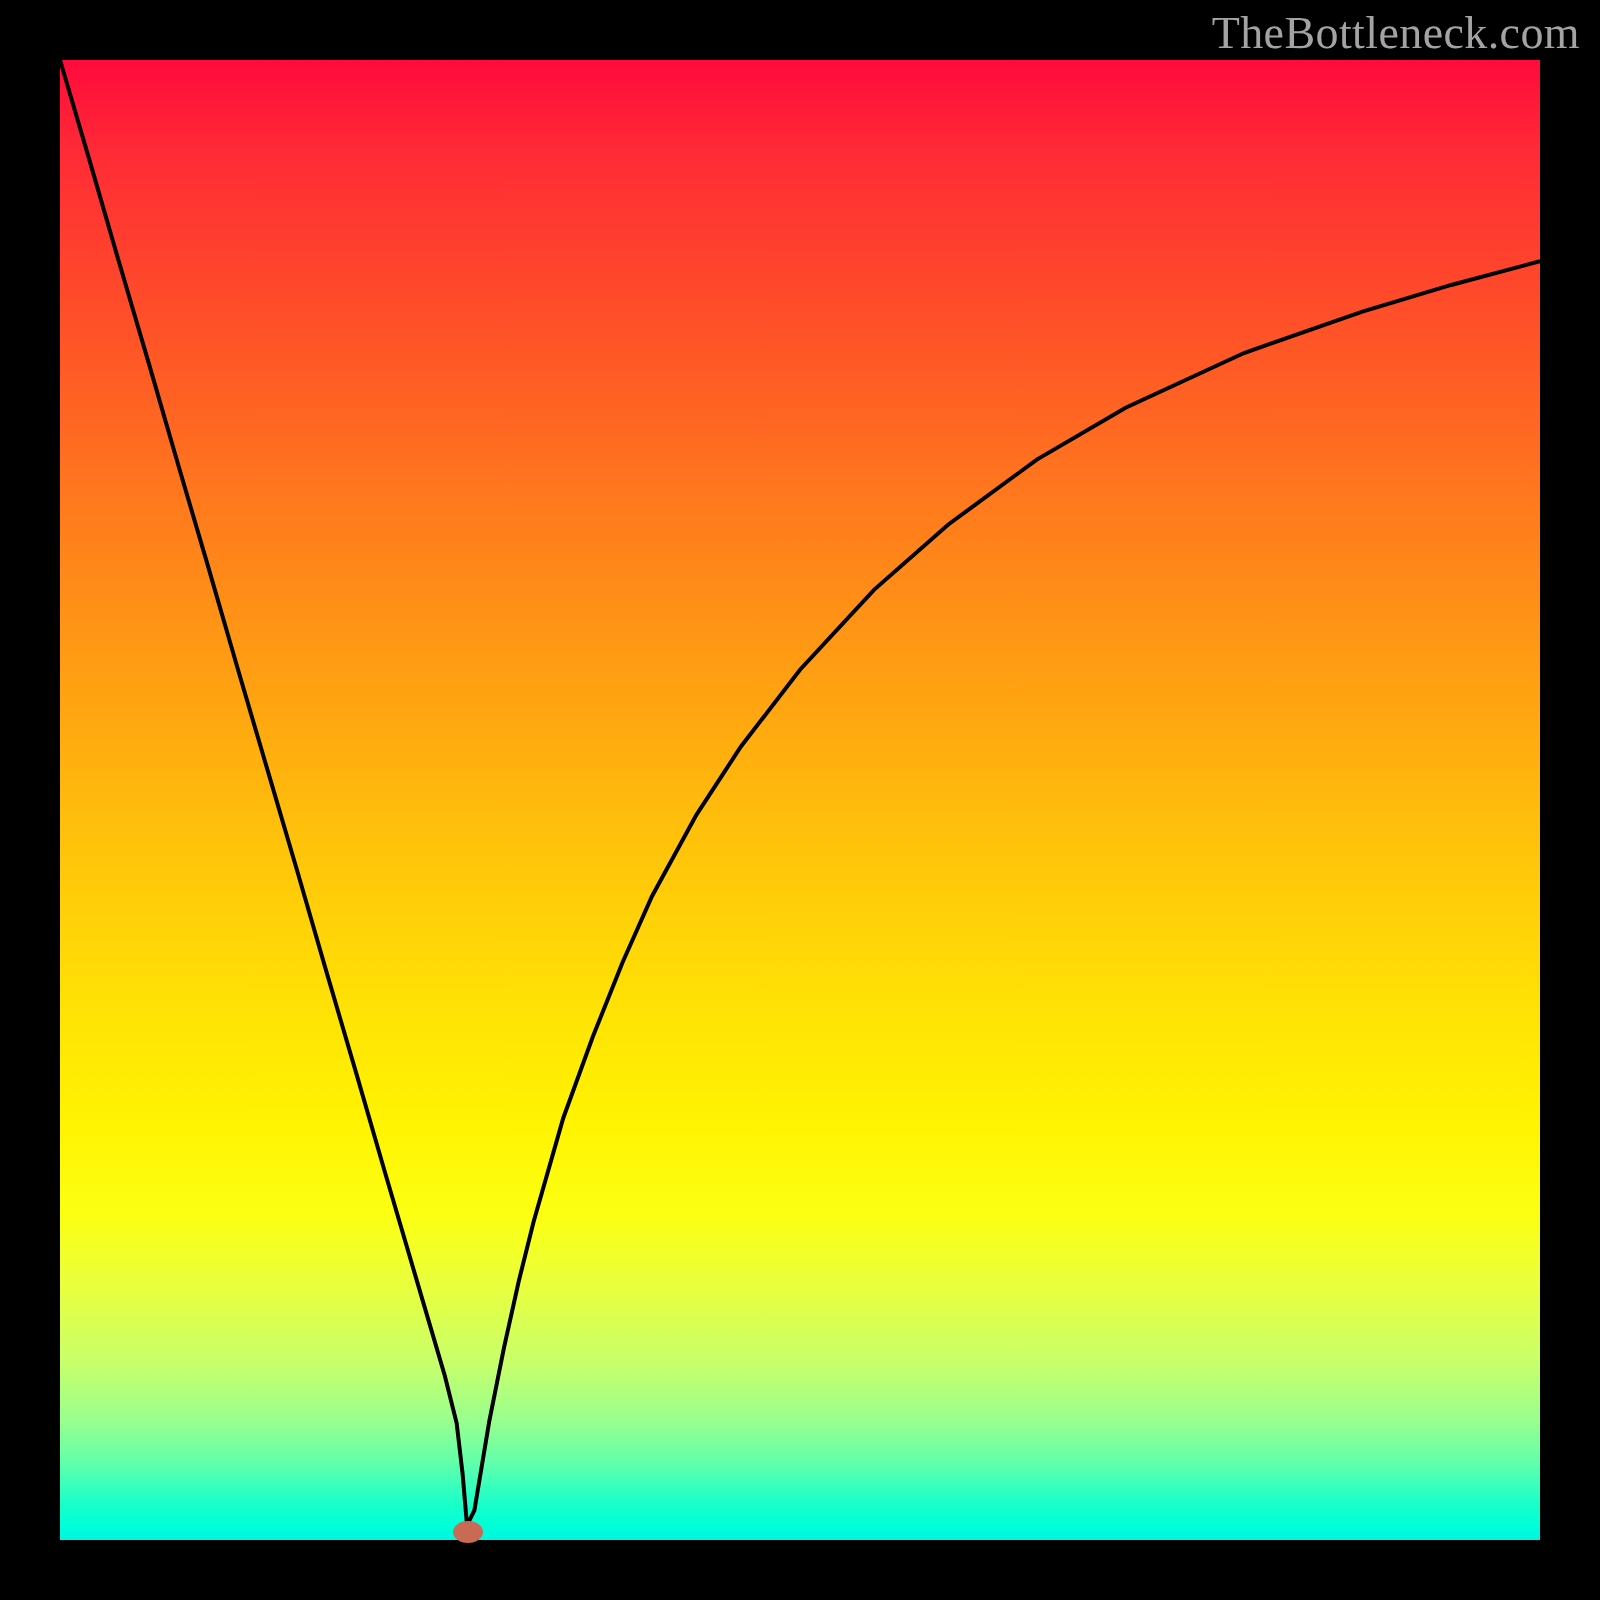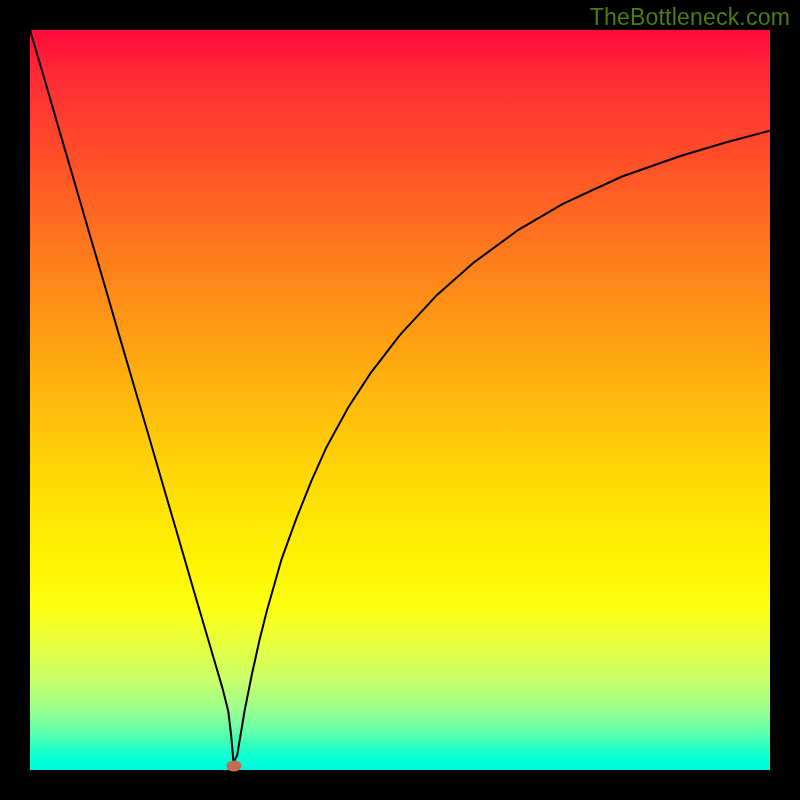--- a/index.html
+++ b/index.html
@@ -39,25 +39,25 @@
       #5cffad 95%,
       #1affc9 97.5%,
       #00ffd8 99%,
       #00f6df 100%
     );
   }
   .watermark {
     position: absolute;
     top: 4px;
     right: 10px;
-    color: #4d7c0f;
+    color: #a3a3a3;
     font-size: 23px;
     font-weight: 500;
     letter-spacing: 0.2px;
-    font-family: Liberation Sans, sans-serif;
+    font-family: Liberation Serif, serif;
   }
   .plot {
     position: absolute;
     left: 30px;
     top: 30px;
     width: 740px;
     height: 740px;
   }
   .dot {
     position: absolute;

